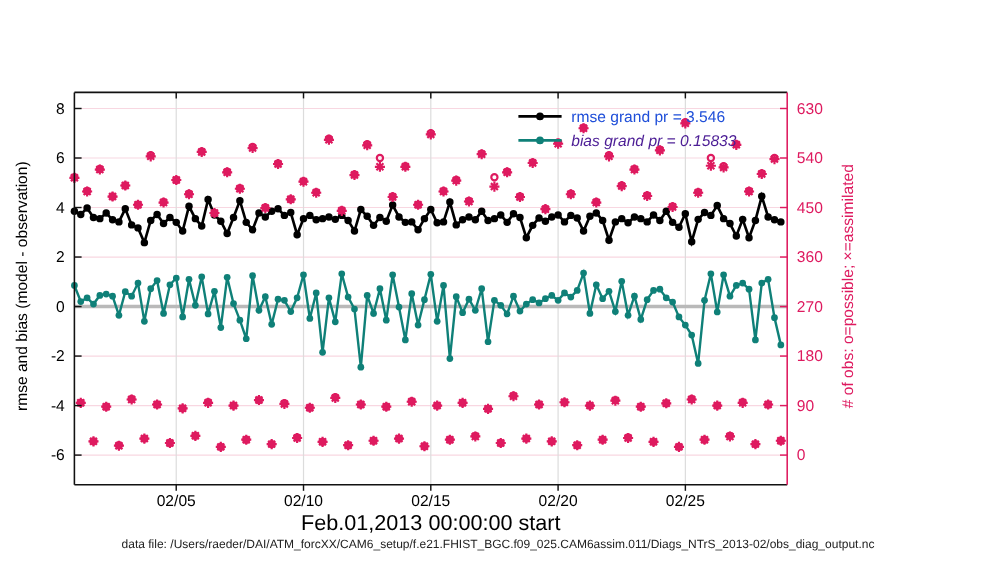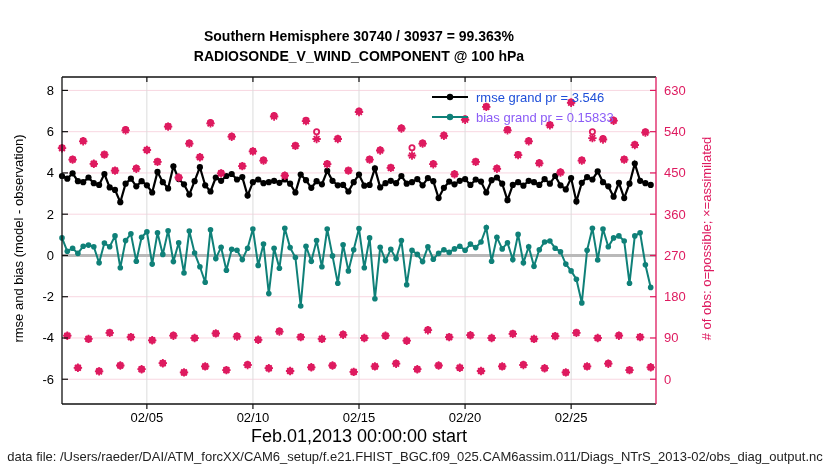--- a/index.html
+++ b/index.html
@@ -11,31 +11,27 @@
   svg text{font-family:"Liberation Sans",sans-serif;font-size:13px;}
   .ylabel-left{position:absolute;left:-152px;top:231px;width:340px;text-align:center;
                font-size:13px;transform:rotate(-90deg);}
   .ylabel-right{position:absolute;left:536px;top:231px;width:340px;text-align:center;
                 font-size:13px;transform:rotate(-90deg);}
   .xlabel{position:absolute;left:62px;top:426px;width:594px;text-align:center;font-size:18px;}
   .legend{position:absolute;left:430px;top:87px;}
   .legend-row{display:flex;align-items:center;height:20px;gap:6px;}
   .legend-row span{font-size:13px;white-space:nowrap;}
   .footnote{position:absolute;left:0;top:449px;width:830px;text-align:center;
-            font-size:13px;color:#222;}
+            font-size:10px;color:#222;}
 </style>
 </head>
 <body>
 
 <div class="figure">
 
-  <div class="title">
-    <div>Southern Hemisphere 30740 / 30937 = 99.363%</div>
-    <div>RADIOSONDE_V_WIND_COMPONENT @ 100 hPa</div>
-  </div>
 
   <svg class="plot" id="plot" width="830" height="470">
       <g>
         <line x1="62" x2="656" y1="90.41009463722398" y2="90.41009463722398" stroke="#f8d7e1" stroke-width="1"></line>
         <line x1="62" x2="656" y1="131.67192429022083" y2="131.67192429022083" stroke="#f8d7e1" stroke-width="1"></line>
         <line x1="62" x2="656" y1="172.93375394321765" y2="172.93375394321765" stroke="#f8d7e1" stroke-width="1"></line>
         <line x1="62" x2="656" y1="214.1955835962145" y2="214.1955835962145" stroke="#f8d7e1" stroke-width="1"></line>
         <line x1="62" x2="656" y1="255.45741324921133" y2="255.45741324921133" stroke="#f8d7e1" stroke-width="1"></line>
         <line x1="62" x2="656" y1="296.7192429022082" y2="296.7192429022082" stroke="#f8d7e1" stroke-width="1"></line>
         <line x1="62" x2="656" y1="337.981072555205" y2="337.981072555205" stroke="#f8d7e1" stroke-width="1"></line>
@@ -572,18 +568,18 @@
         <line id="legRmseLine" x1="2" y1="7" x2="38" y2="7" stroke-width="2.2" stroke="#000000"></line>
         <circle id="legRmseDot" cx="20" cy="7" r="3.2" fill="#000000"></circle>
       </svg>
       <span id="legRmseText" style="color: rgb(31, 79, 217);">rmse grand pr = 3.546</span>
     </div>
     <div class="legend-row">
       <svg width="40" height="14">
         <line id="legBiasLine" x1="2" y1="7" x2="38" y2="7" stroke-width="2.2" stroke="#0f8078"></line>
         <circle id="legBiasDot" cx="20" cy="7" r="3.2" fill="#0f8078"></circle>
       </svg>
-      <span id="legBiasText" style="color: #8b5cf6;">bias grand pr = 0.15833</span>
+      <span id="legBiasText" style="color: #4c1d95; font-style: italic;">bias grand pr = 0.15833</span>
     </div>
   </div>
 
   <div class="footnote" style="color: rgb(34, 34, 34);">data file: /Users/raeder/DAI/ATM_forcXX/CAM6_setup/f.e21.FHIST_BGC.f09_025.CAM6assim.011/Diags_NTrS_2013-02/obs_diag_output.nc</div>
 </div>
 
 </body></html>

